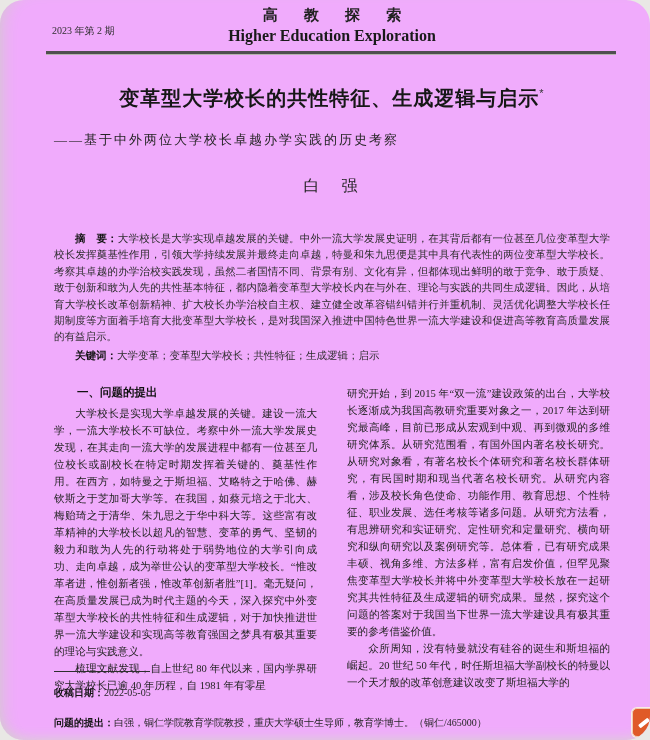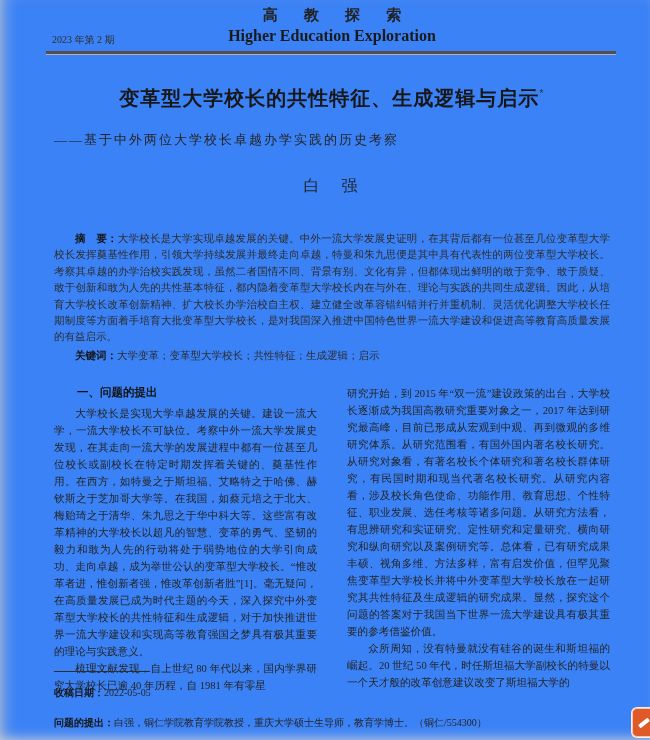--- a/index.html
+++ b/index.html
@@ -6,24 +6,25 @@
   body{
     width:650px;height:740px;overflow:hidden;
     background:#e9e8e5;
     font-family:"Liberation Serif","DejaVu Serif",serif;
   }
   .page{
     position:relative;
     width:650px;height:740px;
     box-sizing:border-box;
     padding:6px 40px 0 54px;
-    background:#3b82f6;
+    background:#f0abfc;
     box-shadow:inset 14px 0 18px -14px #cfcdc8, inset 0 -10px 14px -10px #d8d6d1;
     color:#1f1f1f;
     overflow:hidden;
+    border-radius:24px;
   }
   
   .journal-title-cn{
     text-align:center;
     font-family:"Liberation Sans","DejaVu Sans",sans-serif;
     font-weight:bold;
     font-size:15px;
     letter-spacing:11px;
     text-indent:11px;
     color:#222;
@@ -34,21 +35,21 @@
     height:21px;
   }
   .journal-title-en{
     text-align:center;
     font-weight:bold;
     font-size:16px;
     color:#1a1a1a;
   }
   .journal-issue{
     position:absolute;
-    left:-2px;bottom:1px;
+    left:-2px;bottom:10px;
     font-size:10px;
     color:#2e2e2e;
   }
   .header-rule{
     margin-top:3px;
     margin-left:-8px;margin-right:-6px;
     height:3px;
     background:#4f4f4f;
     border-bottom:1px solid #b7b4af;
   }
@@ -191,20 +192,20 @@
     </div>
     <div class="col">
       <p class="no-indent">研究开始，到 2015 年“双一流”建设政策的出台，大学校长逐渐成为我国高教研究重要对象之一，2017 年达到研究最高峰，目前已形成从宏观到中观、再到微观的多维研究体系。从研究范围看，有国外国内著名校长研究。从研究对象看，有著名校长个体研究和著名校长群体研究，有民国时期和现当代著名校长研究。从研究内容看，涉及校长角色使命、功能作用、教育思想、个性特征、职业发展、选任考核等诸多问题。从研究方法看，有思辨研究和实证研究、定性研究和定量研究、横向研究和纵向研究以及案例研究等。总体看，已有研究成果丰硕、视角多维、方法多样，富有启发价值，但罕见聚焦变革型大学校长并将中外变革型大学校长放在一起研究其共性特征及生成逻辑的研究成果。显然，探究这个问题的答案对于我国当下世界一流大学建设具有极其重要的参考借鉴价值。</p>
       <p>众所周知，没有特曼就没有硅谷的诞生和斯坦福的崛起。20 世纪 50 年代，时任斯坦福大学副校长的特曼以一个天才般的改革创意建议改变了斯坦福大学的</p>
     </div>
   </div>
 
   <div class="footnote">
     <div class="footnote-sep"></div>
     <div class="footnote-line"><span class="blabel">收稿日期：</span><span>2022-05-05</span></div>
-    <div class="footnote-line"><span class="blabel">问题的提出：</span><span>白强，铜仁学院教育学院教授，重庆大学硕士生导师，教育学博士。（铜仁/554300）</span></div>
+    <div class="footnote-line"><span class="blabel">问题的提出：</span><span>白强，铜仁学院教育学院教授，重庆大学硕士生导师，教育学博士。（铜仁/465000）</span></div>
   </div>
 
   <div class="corner-badge" style="background-color: rgb(224, 90, 40);">
     <span class="glyph"></span>
   </div>
 
 </div>
 
 </body></html>

